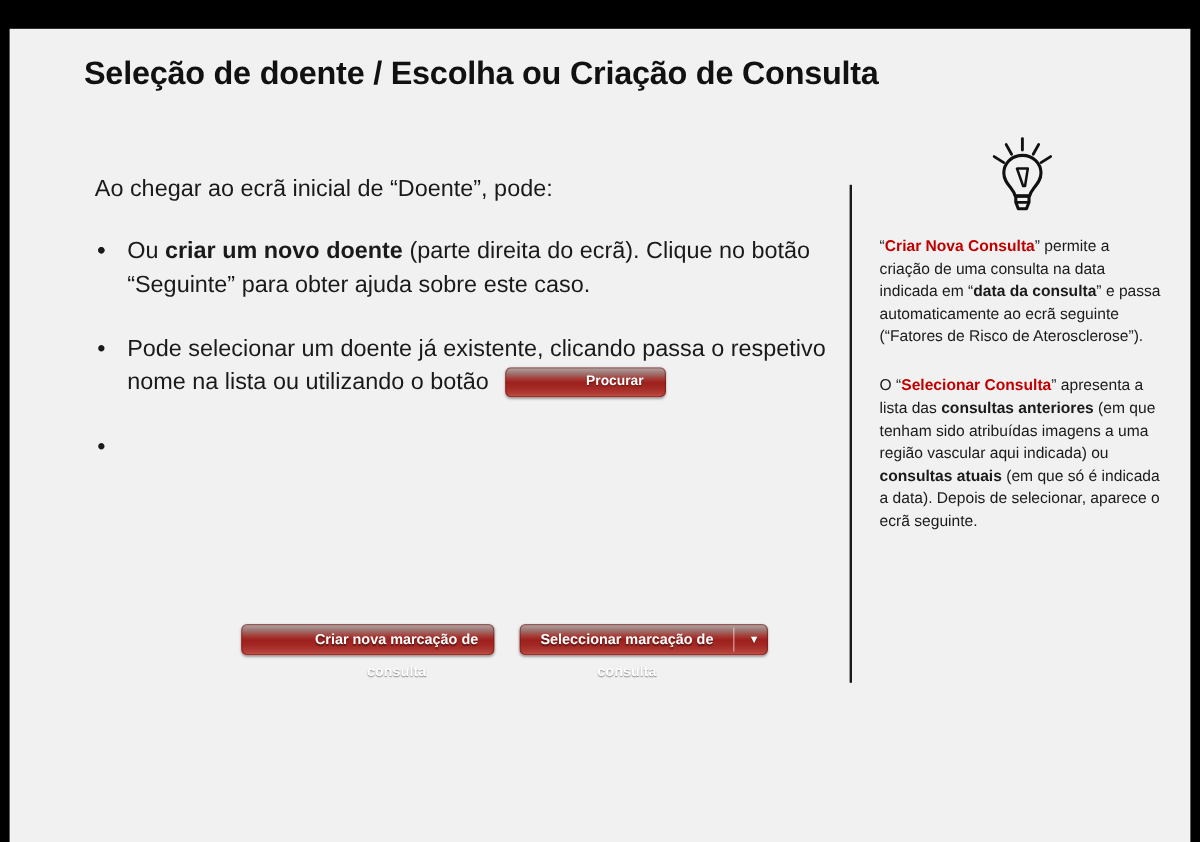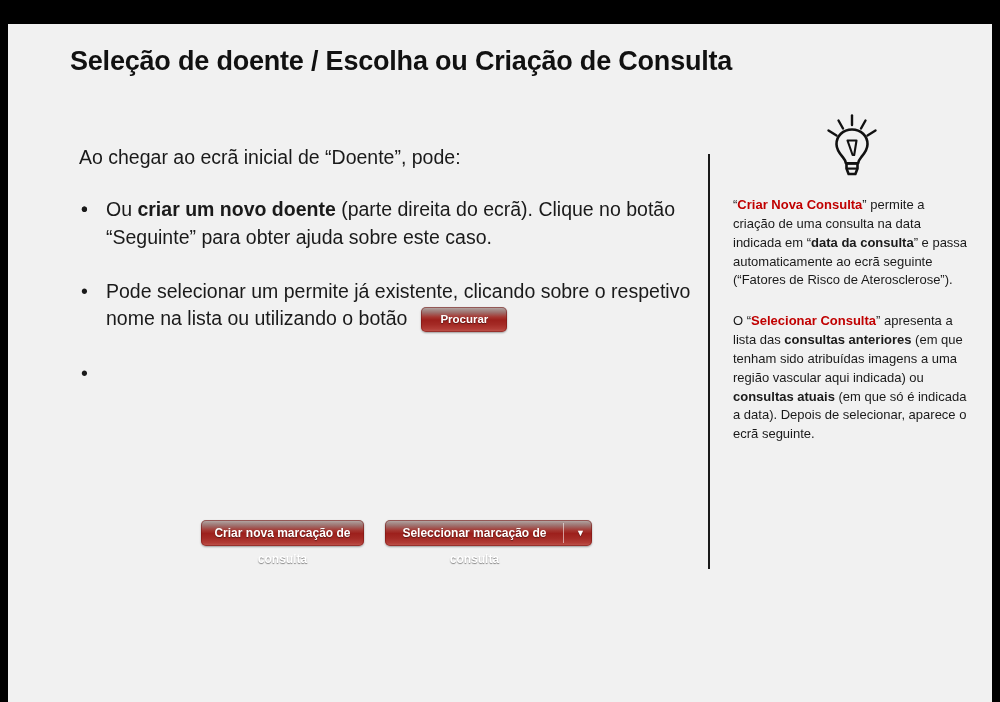--- a/index.html
+++ b/index.html
@@ -80,20 +80,21 @@
                 #b9b0ae 0%,
                 #a8908d 10%,
                 #9e6f6c 22%,
                 #a53732 40%,
                 #9d201c 52%,
                 #a42a25 70%,
                 #b23c36 88%,
                 #c05a52 100%);
     box-shadow: 0 1px 2px rgba(0,0,0,0.35), inset 0 0 0 1px rgba(120,20,18,0.55);
     text-shadow: 0 1px 1px rgba(0,0,0,0.45);
+    padding-left: 48px;
   }
   .btn-procurar {
     width: 86px;
     height: 25px;
     line-height: 25px;
     font-size: 11.5px;
     margin-left: 14px;
     margin-bottom: 2px;
   }
   .btn-row {
@@ -208,21 +209,21 @@
       <span class="bullet-dot">•</span>
     </div>
 
     <div class="bullet-row">
       <span class="bullet-dot">•</span>
       <span><span>Ou </span><b>criar um novo doente</b><span> (parte direita do ecrã). Clique no botão “Seguinte” para obter ajuda sobre este caso.</span></span>
     </div>
 
     <div class="bullet-row">
       <span class="bullet-dot">•</span>
-      <span>Pode selecionar um permite já existente, clicando sobre o respetivo nome na lista ou utilizando o botão</span><span class="btn btn-procurar">Procurar</span>
+      <span>Pode selecionar um doente já existente, clicando passa o respetivo nome na lista ou utilizando o botão</span><span class="btn btn-procurar">Procurar</span>
     </div>
 
     <div class="bullet-row">
       <span class="bullet-dot">•</span>
     </div>
 
   </div>
 
   <div class="btn-row">
     <span class="btn btn-criar">Criar nova marcação de consulta</span>

